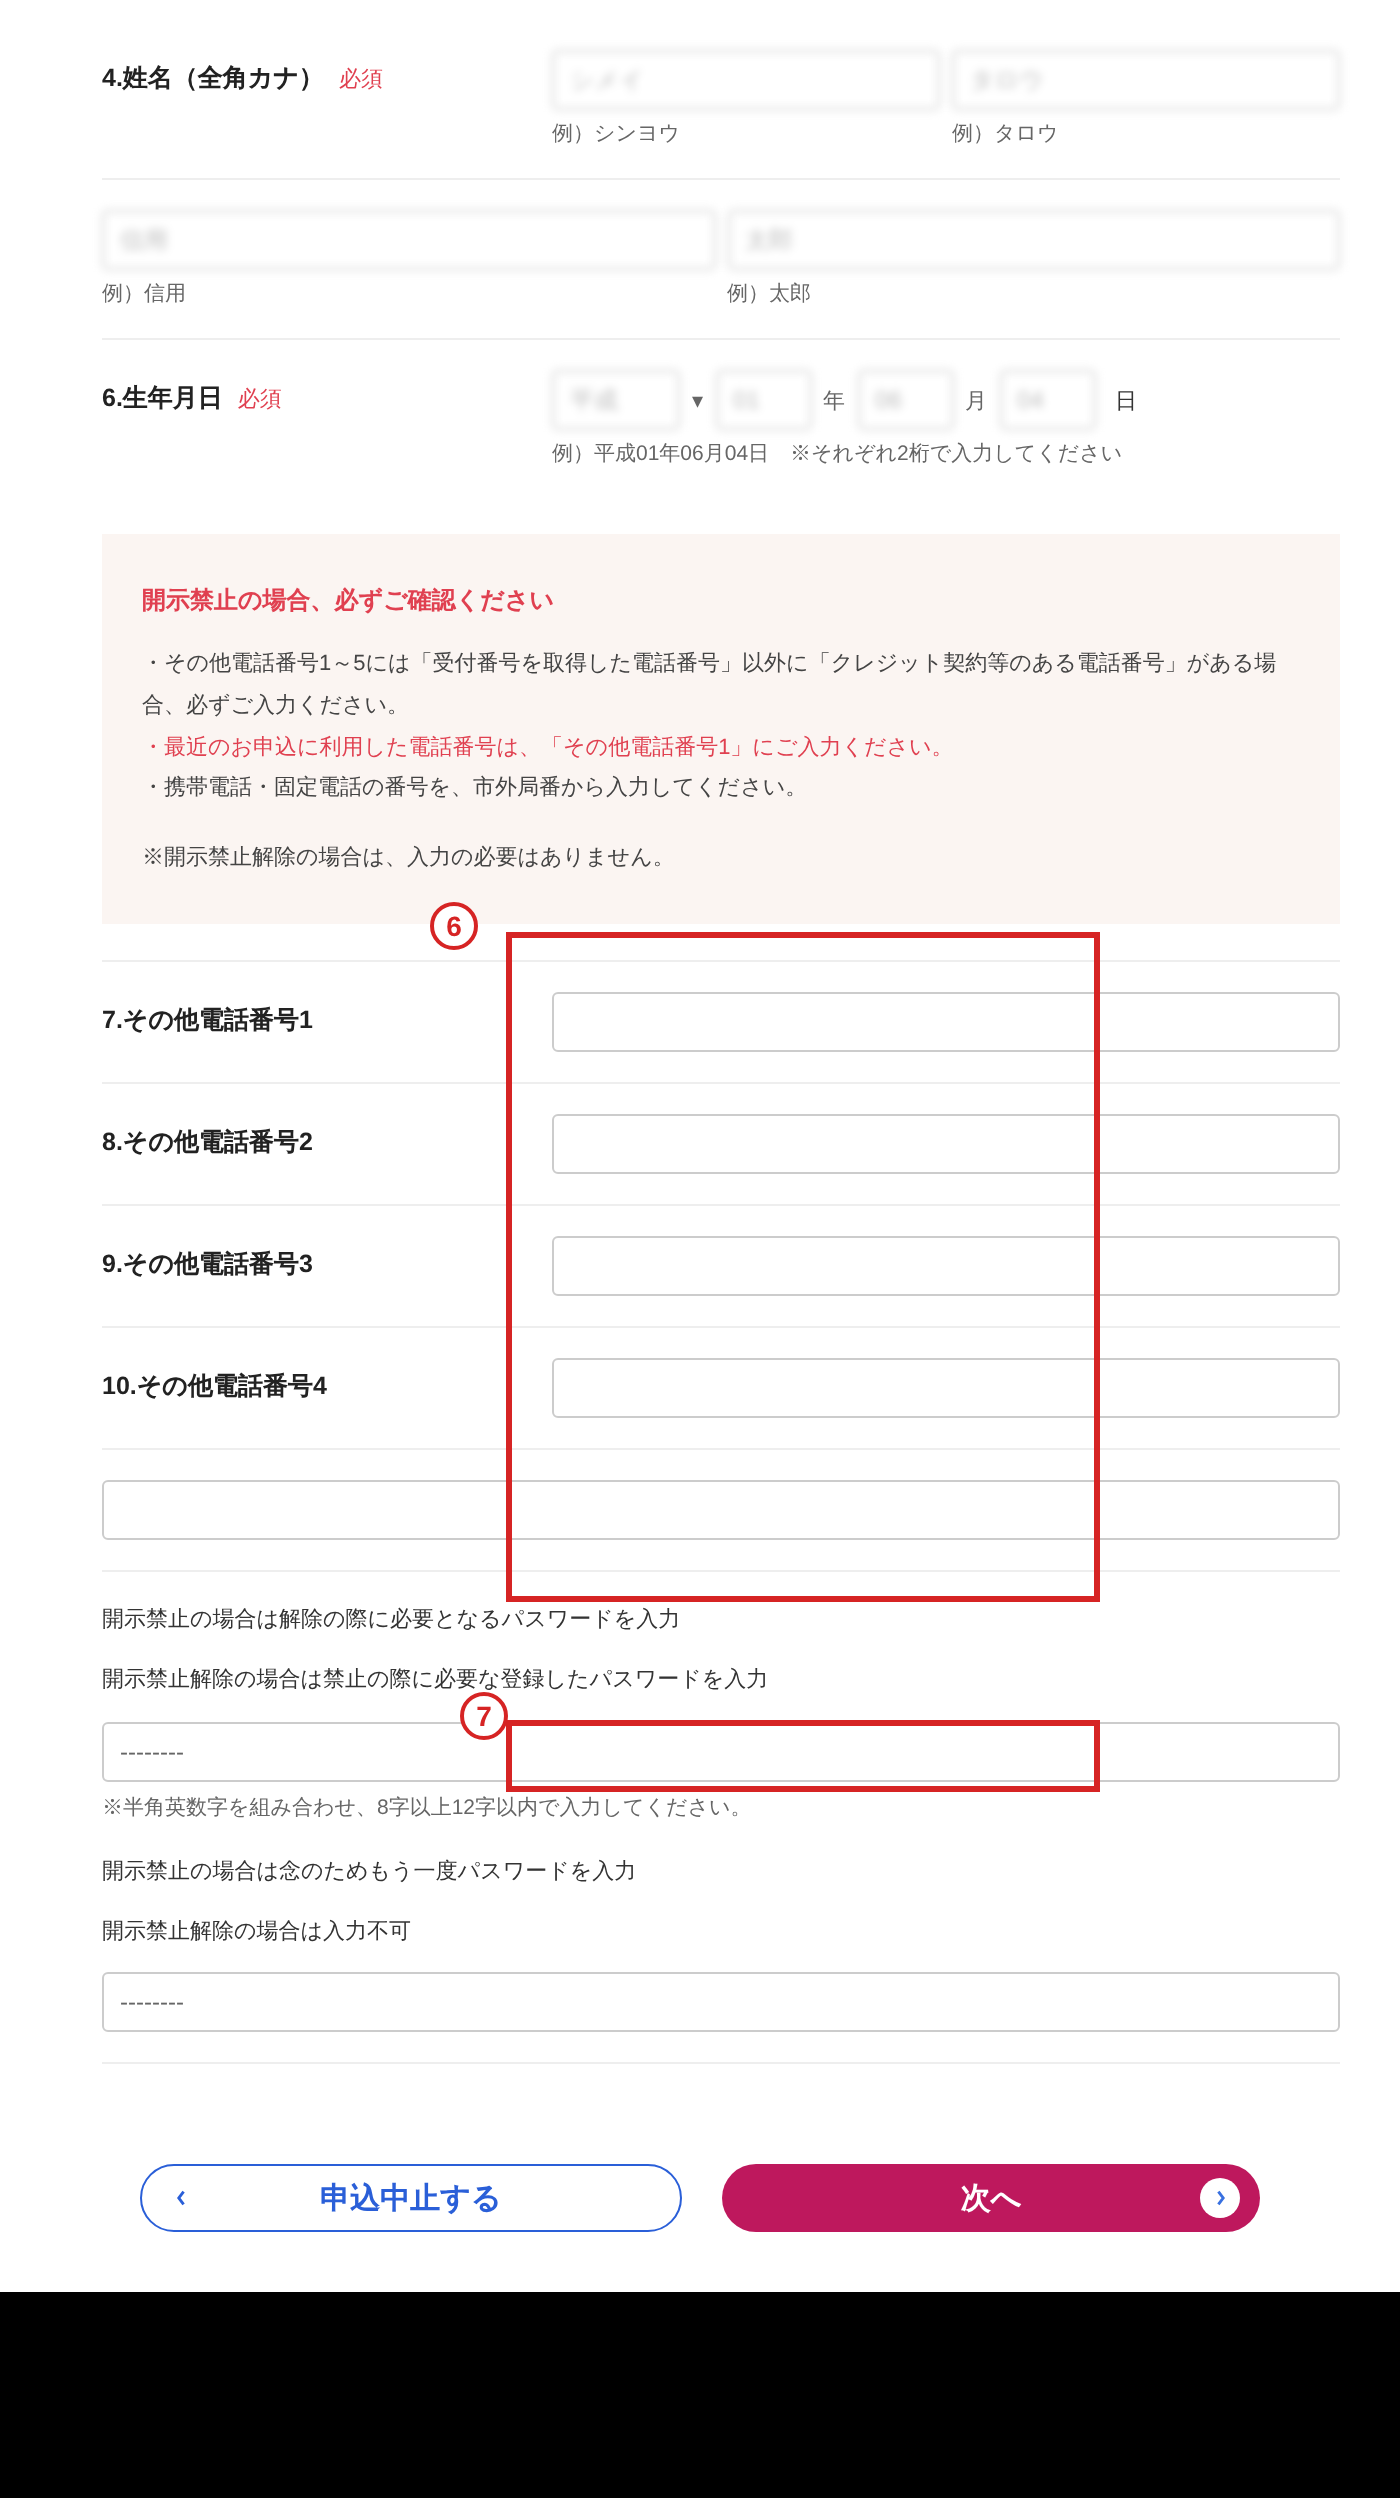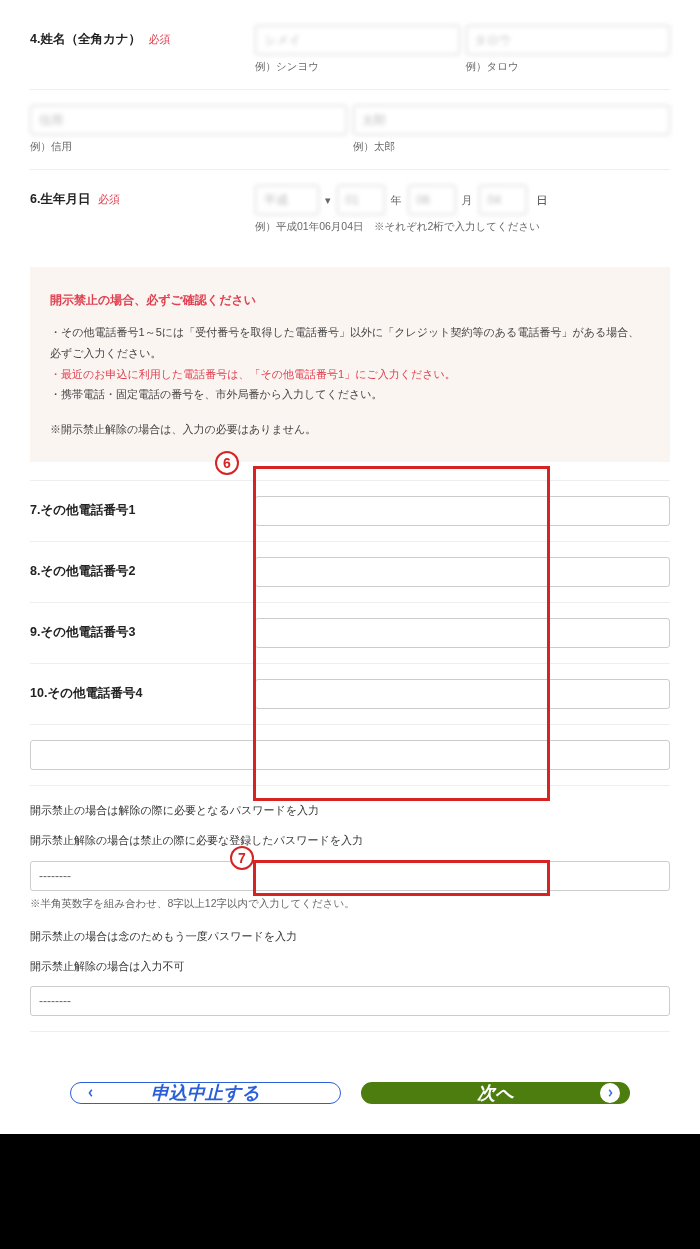--- a/index.html
+++ b/index.html
@@ -11,20 +11,21 @@
   }
   .page {
     width: 700px;
     background: #fff;
     position: relative;
     padding: 0 0 0 0;
   }
   .content {
     padding: 10px 30px 30px 30px;
     background: #fff;
+    margin-left: 21px;
   }
   .row {
     display: flex;
     align-items: flex-start;
     border-top: 1px solid #eee;
     padding: 15px 0;
   }
   .row.first { border-top: none; }
   .label-col {
     width: 225px;
@@ -108,38 +109,37 @@
   }
 
   .buttons {
     display: flex;
     gap: 20px;
     padding: 20px 70px 30px;
     background: #fff;
   }
   .btn {
     flex: 1;
-    height: 22px;
+    height: 34px;
     border-radius: 19px;
-    font-size: 18px;
+    font-size: 15px;
     font-weight: bold;
     display: flex;
     align-items: center;
     justify-content: center;
     position: relative;
     cursor: pointer;
-    font-style: italic;
   }
   .btn-cancel {
     background: #fff;
     border: 1.5px solid #2a5fd8;
     color: #2a5fd8;
   }
   .btn-next {
-    background: #4d7c0f;
+    background: #be185d;
     border: none;
     color: #fff;
   }
   .btn .arrow {
     position: absolute;
     width: 20px; height: 20px;
     border-radius: 50%;
     background: #fff;
     display: flex; align-items: center; justify-content: center;
   }

